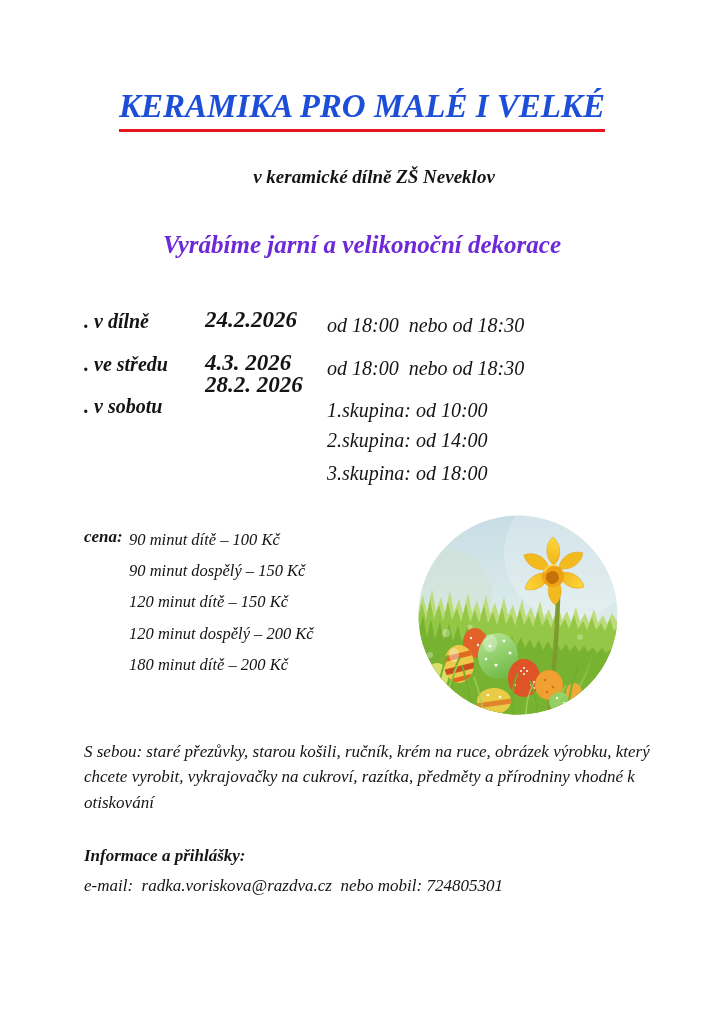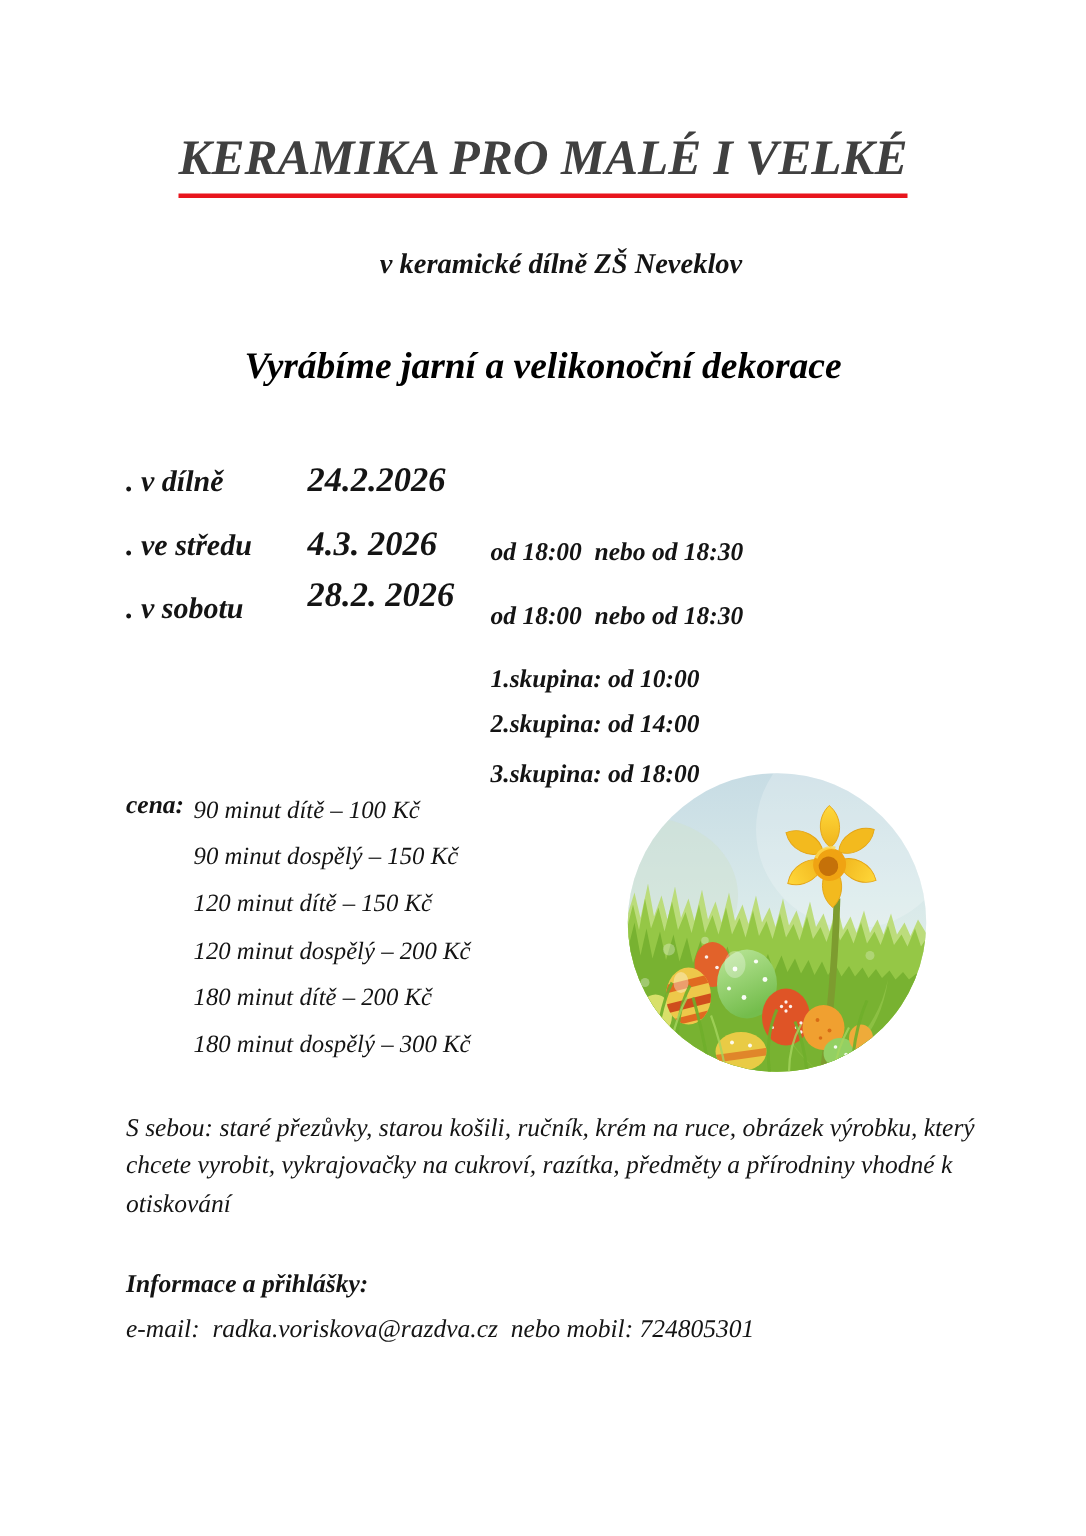--- a/index.html
+++ b/index.html
@@ -11,27 +11,27 @@
     font-family:"Liberation Serif","DejaVu Serif",serif;
     font-style:italic;
     color:#141414;
     overflow:hidden;
   }
   .abs{position:absolute;}
   .center{left:0;width:724px;text-align:center;}
   .pre{white-space:pre-wrap;}
 
   .title{top:88px;font-size:33px;font-weight:bold;line-height:1.15;}
-  .title .underlined{display:inline-block;color:#404040;border-bottom:3px solid #e8151d;padding-bottom:3px;}
+  .title .underlined{display:inline-block;color:#1d4ed8;border-bottom:3px solid #e8151d;padding-bottom:3px;}
   .subtitle{top:166px;font-size:19px;font-weight:bold;margin-left:12px;}
-  .heading-green{top:231px;font-size:25px;font-weight:bold;color:#000000;}
+  .heading-green{top:231px;font-size:25px;font-weight:bold;color:#6d28d9;}
 
   .sched-label{left:84px;font-size:20px;font-weight:bold;}
   .sched-date{left:205px;font-size:23px;font-weight:bold;}
-  .sched-time{left:327px;font-size:17px;font-weight:bold;margin-top:44px;}
+  .sched-time{left:327px;font-size:20px;font-weight:normal;}
 
   .price-label{left:84px;top:527px;font-size:17px;font-weight:bold;}
   .price-list{left:129px;top:524px;font-size:16.5px;line-height:31.2px;}
 
   .bring{left:84px;top:739px;width:578px;font-size:17px;line-height:25.3px;}
   .bring .lead{font-weight:normal;}
 
   .contact-heading{left:84px;top:846px;font-size:17px;font-weight:bold;}
   .contact-line{left:84px;top:876px;font-size:17px;}
   .contact-note{left:84px;top:906px;font-size:17px;}
@@ -54,34 +54,33 @@
 
   <div class="abs sched-label" style="top:310px">. v dílně</div>
   <div class="abs sched-date" style="top:307px">24.2.2026</div>
   <div class="abs sched-time pre" style="top:314px">od 18:00  nebo od 18:30</div>
 
   <div class="abs sched-label" style="top:353px">. ve středu</div>
   <div class="abs sched-date" style="top:350px">4.3. 2026</div>
   <div class="abs sched-time pre" style="top:357px">od 18:00  nebo od 18:30</div>
 
   <div class="abs sched-label" style="top:395px">. v sobotu</div>
-  <div class="abs sched-date" style="top:384px">28.2. 2026</div>
+  <div class="abs sched-date" style="top:372px">28.2. 2026</div>
   <div class="abs sched-time pre" style="top:399px">1.skupina: od 10:00</div>
 
   <div class="abs sched-time pre" style="top:429px">2.skupina: od 14:00</div>
   <div class="abs sched-time pre" style="top:462px">3.skupina: od 18:00</div>
 
   <div class="abs price-label">cena:</div>
   <div class="abs price-list">
     <div>90 minut dítě – 100 Kč</div>
     <div>90 minut dospělý – 150 Kč</div>
     <div>120 minut dítě – 150 Kč</div>
     <div>120 minut dospělý – 200 Kč</div>
     <div>180 minut dítě – 200 Kč</div>
-    <div>180 minut dospělý – 300 Kč</div>
   </div>
 
   <div class="abs photo">
     <svg width="200" height="200" viewBox="0 0 200 200">
       <defs>
         <clipPath id="circ">
             <circle cx="100" cy="100" r="99.5"></circle>
           </clipPath>
         <linearGradient id="sky" x1="0" y1="0" x2="0" y2="1">
           <stop offset="0" stop-color="#c7dce4"></stop>

